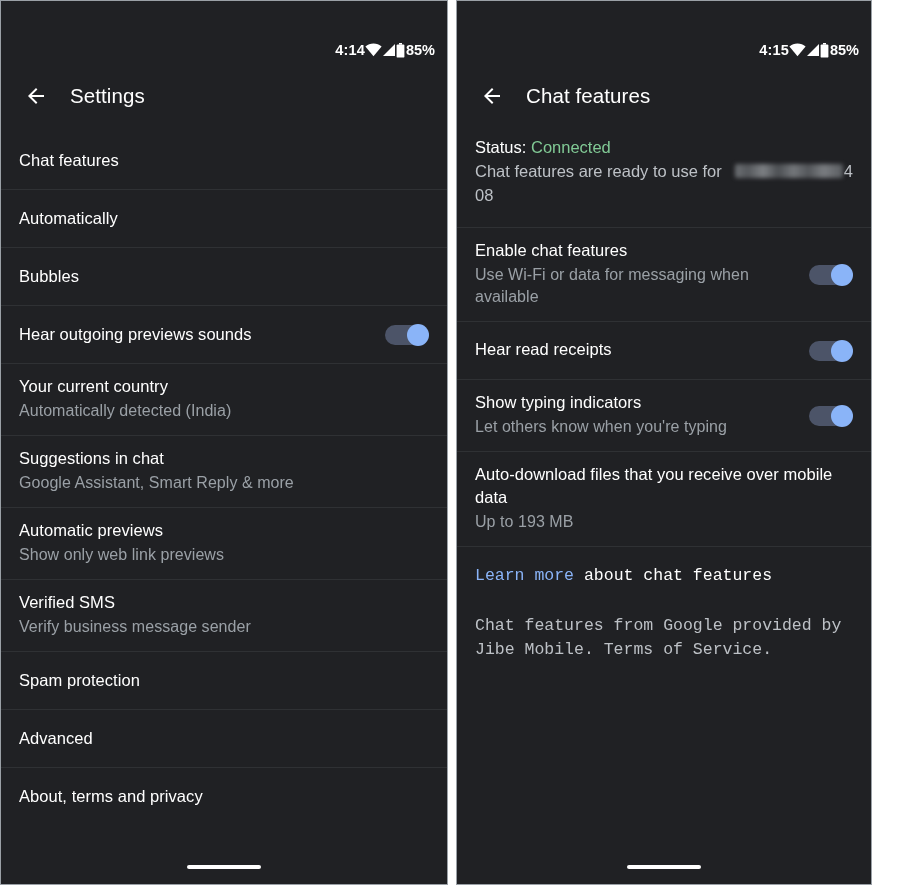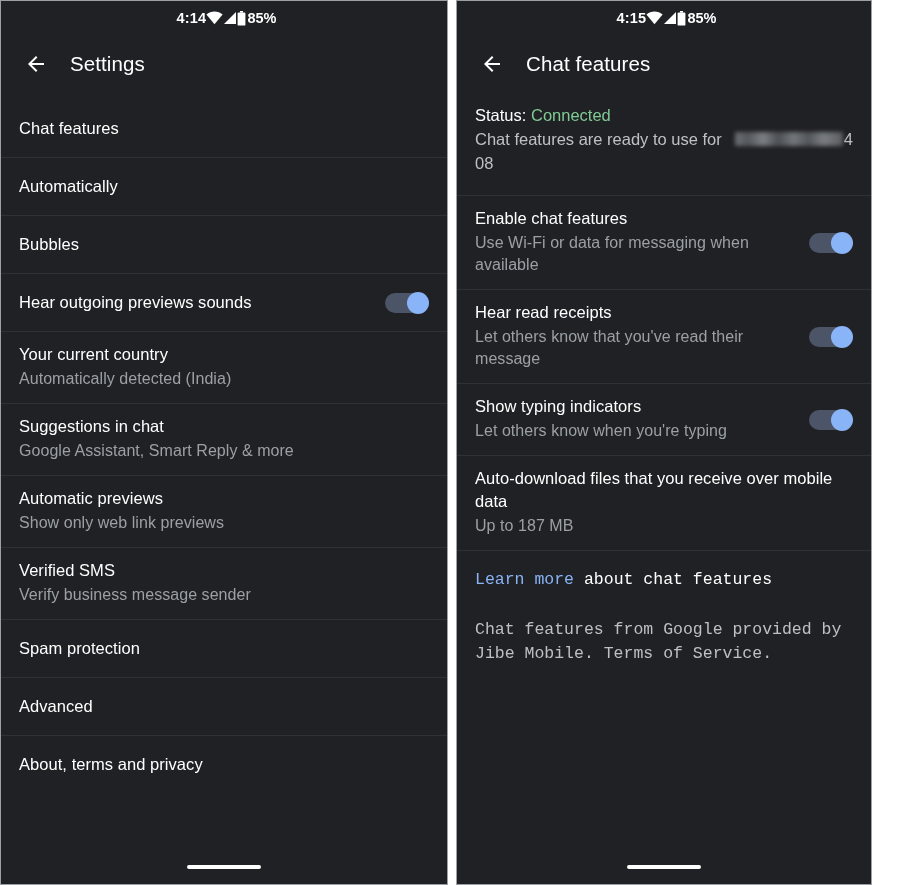--- a/index.html
+++ b/index.html
@@ -32,24 +32,25 @@
   }
   .phone-left  { width: 448px; height: 885px; }
   .phone-right { width: 416px; height: 885px; }
 
   
   .statusbar {
     height: 34px;
     flex: 0 0 34px;
     display: flex;
     align-items: center;
-    justify-content: center;
+    justify-content: flex-end;
     padding: 0 12px 0 17px;
     box-sizing: border-box;
     color: #ffffff;
+    margin-top: 32px;
   }
   .status-time {
     font-size: 14.5px;
     font-weight: bold;
     letter-spacing: .2px;
   }
   .status-right {
     display: flex;
     align-items: center;
   }
@@ -392,21 +393,20 @@
         </div>
         <div class="toggle">
           <div class="track"></div>
           <div class="thumb"></div>
         </div>
       </div>
 
       <div class="row">
         <div class="row-text">
           <div class="row-title">Hear read receipts</div>
-          <div class="row-sub">Let others know that you've read their message</div>
         </div>
         <div class="toggle">
           <div class="track"></div>
           <div class="thumb"></div>
         </div>
       </div>
 
       <div class="row">
         <div class="row-text">
           <div class="row-title">Show typing indicators</div>
@@ -414,21 +414,21 @@
         </div>
         <div class="toggle">
           <div class="track"></div>
           <div class="thumb"></div>
         </div>
       </div>
 
       <div class="row">
         <div class="row-text">
           <div class="row-title">Auto-download files that you receive over mobile data</div>
-          <div class="row-sub">Up to 187 MB</div>
+          <div class="row-sub">Up to 193 MB</div>
         </div>
       </div>
 
       <div class="foot">
         <div class="foot-link-line">
           <span class="foot-link">Learn more</span><span> about chat features</span>
         </div>
         <div class="foot-note">Chat features from Google provided by Jibe Mobile. Terms of Service.</div>
       </div>
 

